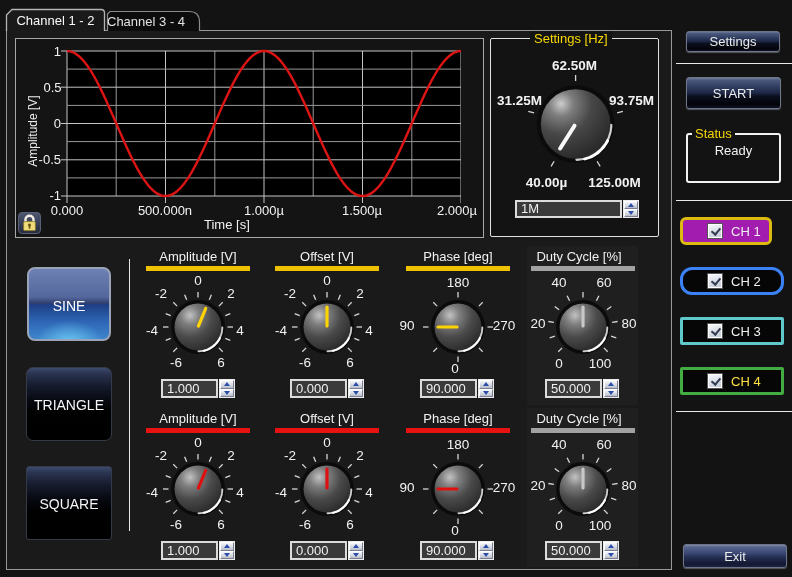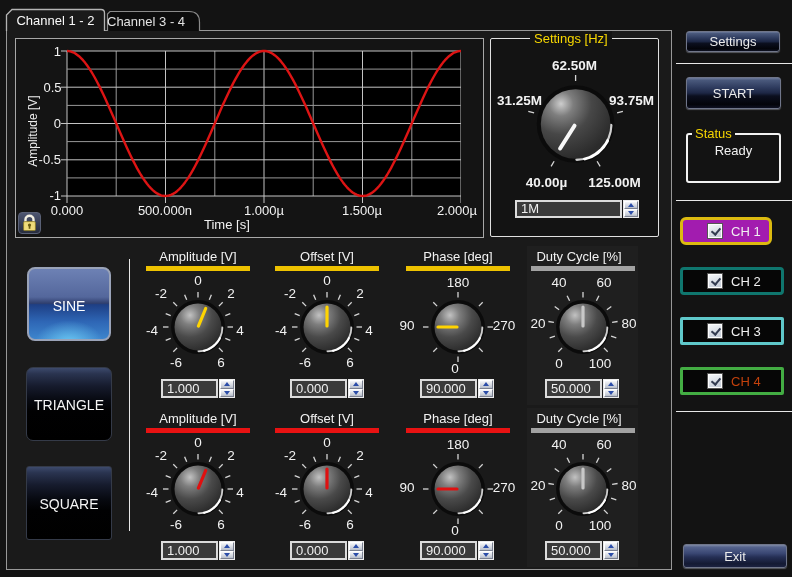--- a/index.html
+++ b/index.html
@@ -133,31 +133,31 @@
 <div class="wline" style="left:676px;top:63px;width:116px;height:1px"></div>
 <div class="navy" style="left:686px;top:77px;width:95px;height:32px;font-size:13px;line-height:32px">START</div>
 <div class="abs" style="left:686px;top:133px;width:95px;height:50px;border:2px solid #f2f2f2;border-radius:3px"></div>
 <div class="abs" style="left:692px;top:126px;background:#131313;padding:0 3px;color:#f5d400;font-size:13px">Status</div>
 <div class="abs" style="left:686px;top:143px;width:95px;text-align:center;color:#f2f2f2;font-size:13px">Ready</div>
 <div class="wline" style="left:676px;top:200px;width:116px;height:1px"></div>
 <div style="position:absolute;left:680px;top:217px;width:92px;height:28px;border:3px solid #dcba10;background:#a21caf;border-radius:6px">
 <div class="cbx"></div>
       <span style="position:absolute;left:48px;top:4px;color:#f0f0f0;font-size:13px">CH 1</span>
     </div>
-<div style="position:absolute;left:680px;top:267px;width:104px;height:28px;border:3px solid #0f766e;background:#060606;border-radius:4px">
+<div style="position:absolute;left:680px;top:267px;width:104px;height:28px;border:3px solid #3b82f6;background:#060606;border-radius:12px">
 <div class="cbx"></div>
       <span style="position:absolute;left:48px;top:4px;color:#f0f0f0;font-size:13px">CH 2</span>
     </div>
 <div style="position:absolute;left:680px;top:317px;width:104px;height:28px;border:3px solid #5fc8ca;background:#060606;border-radius:2px">
 <div class="cbx"></div>
       <span style="position:absolute;left:48px;top:4px;color:#f0f0f0;font-size:13px">CH 3</span>
     </div>
 <div style="position:absolute;left:680px;top:367px;width:104px;height:28px;border:3px solid #43ad43;background:#060606;border-radius:2px">
 <div class="cbx"></div>
-      <span style="position:absolute;left:48px;top:4px;color:#c2410c;font-size:13px">CH 4</span>
+      <span style="position:absolute;left:48px;top:4px;color:#fde047;font-size:13px">CH 4</span>
     </div>
 <div class="wline" style="left:676px;top:411px;width:116px;height:1px"></div>
 <div class="navy" style="left:683px;top:544px;width:104px;height:24px;font-size:13px;line-height:23px;background:linear-gradient(180deg,#7e89a4 0%,#54628c 10%,#3a4773 38%,#252f55 55%,#141a33 85%,#1b2140 100%)">Exit</div>
 
 <div class="abs" style="left:27px;top:267px;width:84px;height:74px;border-radius:8px;border:2px solid #9aa3b8;background:linear-gradient(180deg,#6d81b4 0%,#54679c 40%,#303f6e 49%,#1e3f85 51%,#2e66b5 75%,#3d85cd 100%)">
 <div style="position:absolute;inset:0;border-radius:6px;background:radial-gradient(ellipse 60% 45% at 50% 105%,rgba(120,220,255,.75),rgba(120,220,255,0) 70%)"></div>
 <div style="position:absolute;width:100%;top:29px;text-align:center;color:#fff;font-size:14px">SINE</div>
     </div>
 <div class="abs" style="left:26px;top:367px;width:86px;height:74px;border-radius:7px;border:1.5px solid #343a48;background:linear-gradient(180deg,#3d4a6c 0%,#2a3450 8%,#161b2d 25%,#070910 45%,#010102 60%,#000 100%)">
 <div style="position:absolute;width:100%;top:29px;text-align:center;color:#f5f5f5;font-size:14px">TRIANGLE</div>

